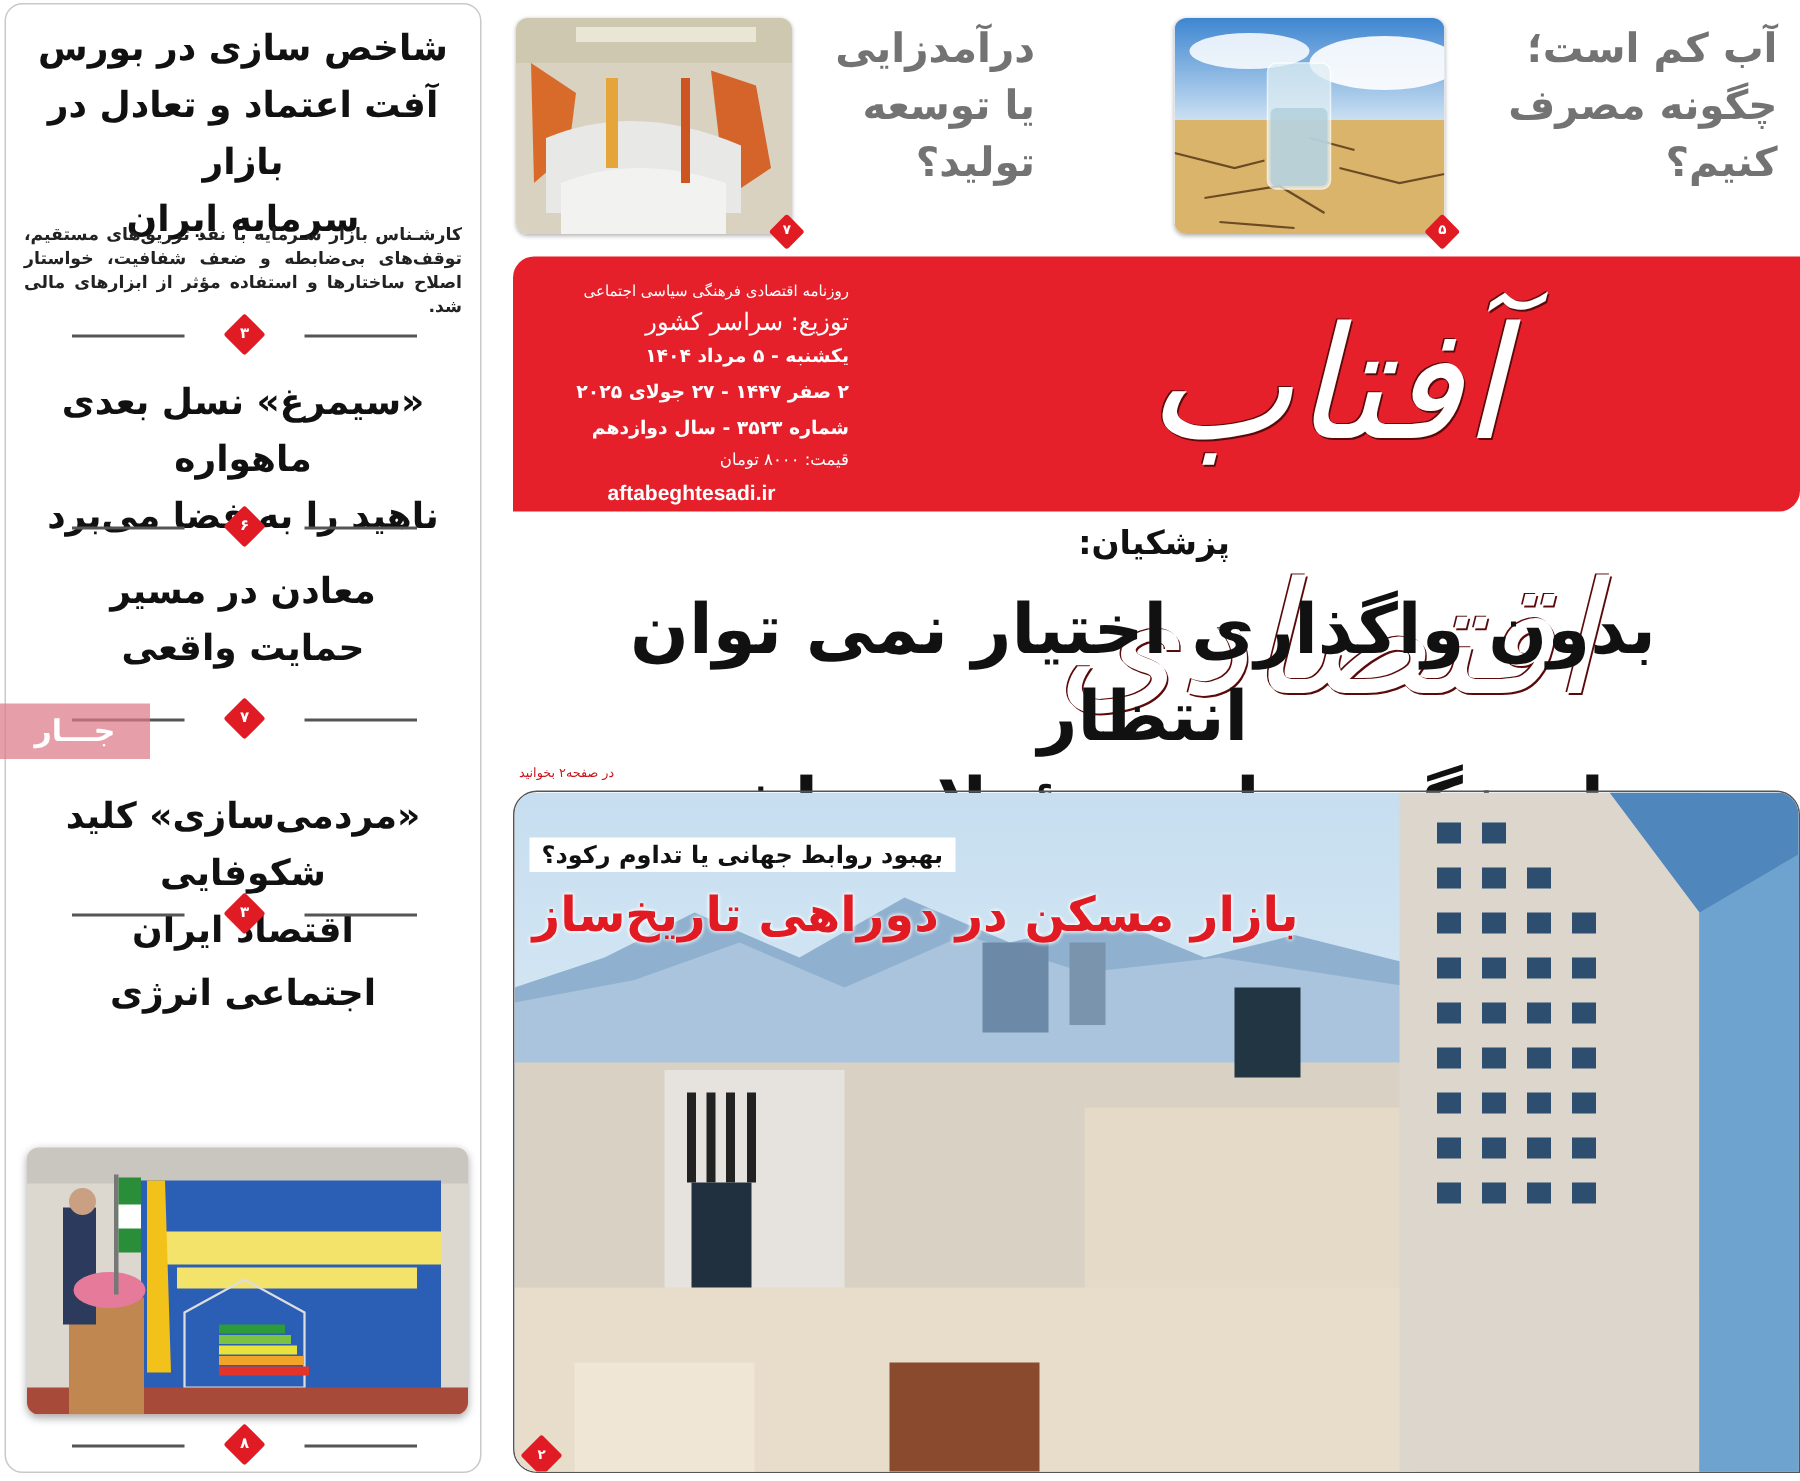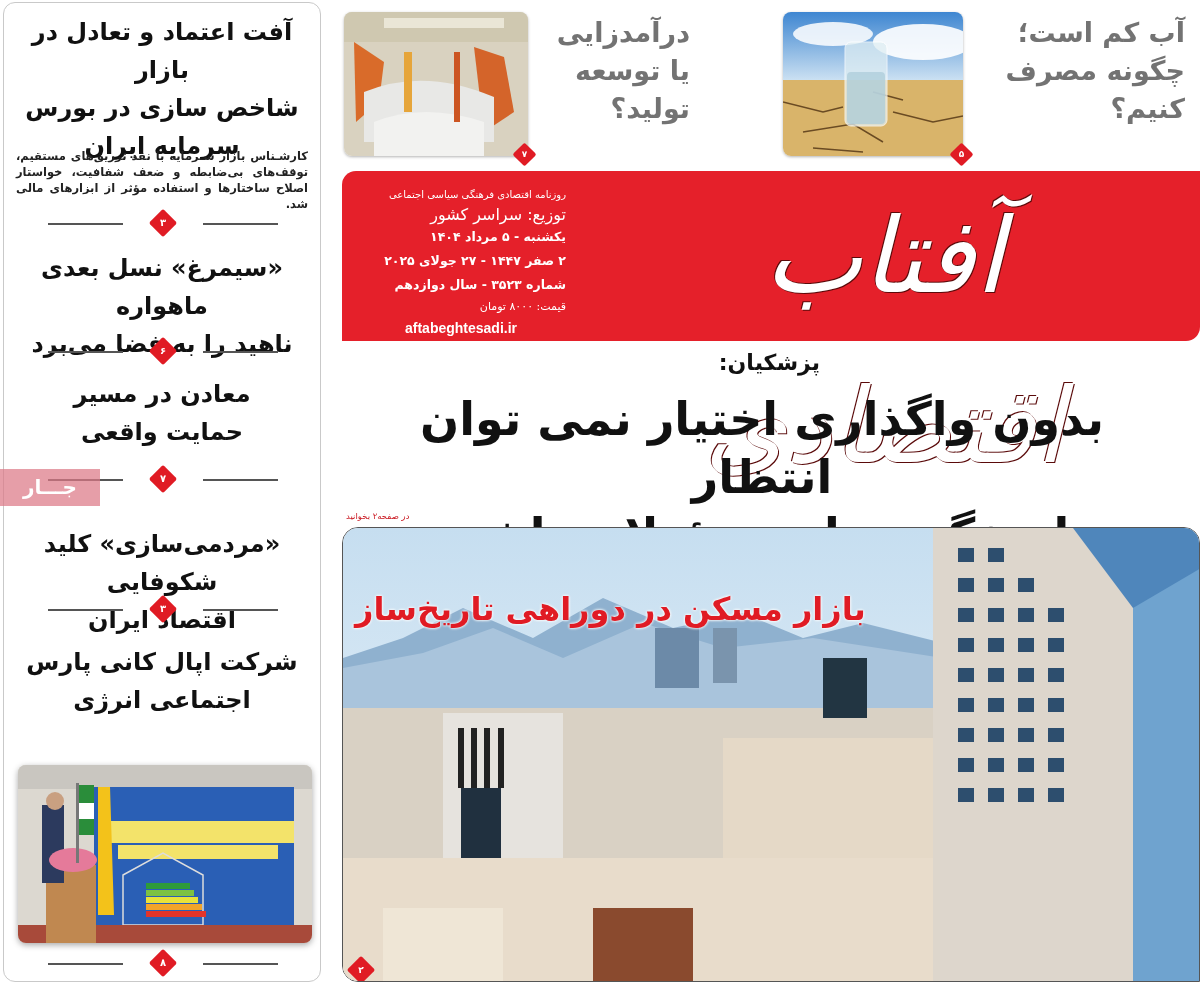--- a/index.html
+++ b/index.html
@@ -117,22 +117,22 @@
     color: #e01b24; letter-spacing: -1px;
     text-shadow: 0 0 3px #fff, 0 0 3px #fff;
   }
 </style>
 </head>
 <body>
 
 <div class="left-col">
 
   <div class="lc-item" style="top:10px;">
+    <div class="lc-headline">شاخص سازی در بورس</div>
     <div class="lc-headline">آفت اعتماد و تعادل  در بازار</div>
-    <div class="lc-headline">شاخص سازی در بورس</div>
     <div class="lc-headline">سرمایه ایران</div>
   </div>
   <div class="lc-item" style="top:145px;">
     <div class="lc-lead">کارشـناس بازار سـرمایه با نقد تزریق‌های مستقیم، توقف‌های بی‌ضابطه و ضعف شفافیت، خواستار اصلاح ساختارها و استفاده مؤثر از ابزارهای مالی شد.</div>
   </div>
 
   <div class="sep" style="top:210px;">
     <div class="line r"></div>
     <div class="badge">
         <span>۳</span>
@@ -173,21 +173,20 @@
 
   <div class="sep" style="top:596px;">
     <div class="line r"></div>
     <div class="badge">
         <span>۳</span>
       </div>
     <div class="line l"></div>
   </div>
 
   <div class="lc-item" style="top:640px;">
-    <div class="lc-headline">شرکت اپال کانی پارس</div>
     <div class="lc-headline">اجتماعی انرژی</div>
   </div>
 
   <div class="lc-photo">
     <svg width="294" height="178" viewBox="0 0 294 178">
       <rect x="0" y="0" width="294" height="178" fill="#dcd8d0"></rect>
       <rect x="0" y="0" width="294" height="24" fill="#c9c6c0"></rect>
       <rect x="76" y="22" width="200" height="145" fill="#2a5fb5"></rect>
       <rect x="90" y="56" width="186" height="22" fill="#f3e36a"></rect>
       <rect x="100" y="80" width="160" height="14" fill="#f3e36a"></rect>
@@ -347,17 +346,18 @@
         <rect x="675" y="230" width="16" height="14"></rect>
         <rect x="705" y="230" width="16" height="14"></rect>
       <rect x="615" y="260" width="16" height="14"></rect>
         <rect x="645" y="260" width="16" height="14"></rect>
         <rect x="675" y="260" width="16" height="14"></rect>
         <rect x="705" y="260" width="16" height="14"></rect>
     </g>
     <polygon points="730,0 858,0 858,455 790,455 790,80" fill="#4f86bb"></polygon>
     <polygon points="790,80 858,40 858,455 790,455" fill="#6fa3cf"></polygon>
   </svg>
+  <div class="photo-sub">بهبود روابط جهانی یا تداوم رکود؟</div>
   <div class="photo-title">بازار مسکن در دوراهی تاریخ‌ساز</div>
   <div class="small-badge" style="left:8px; top:432px; width:20px; height:20px;">
       <span style="line-height:20px;">۲</span>
     </div>
 </div>
 
 </body></html>

